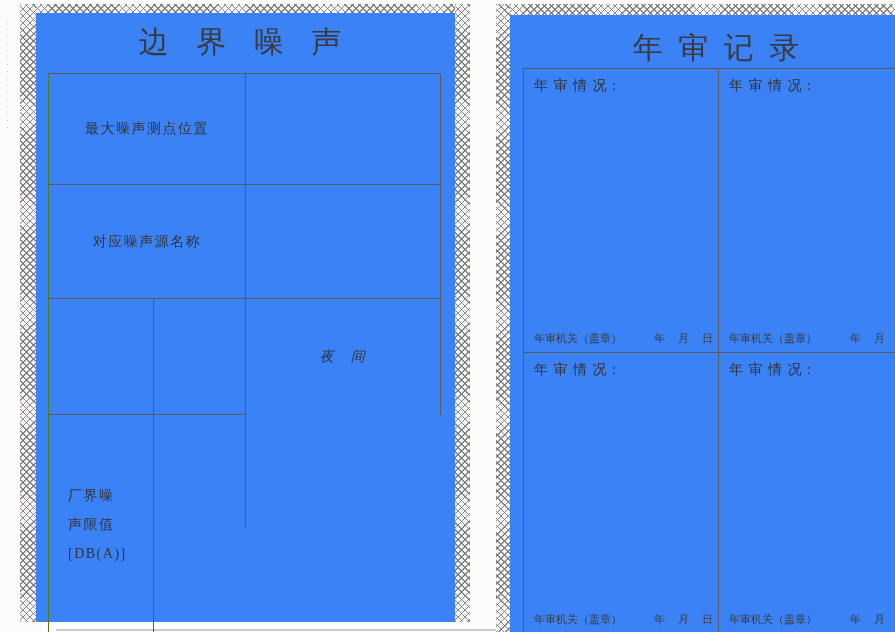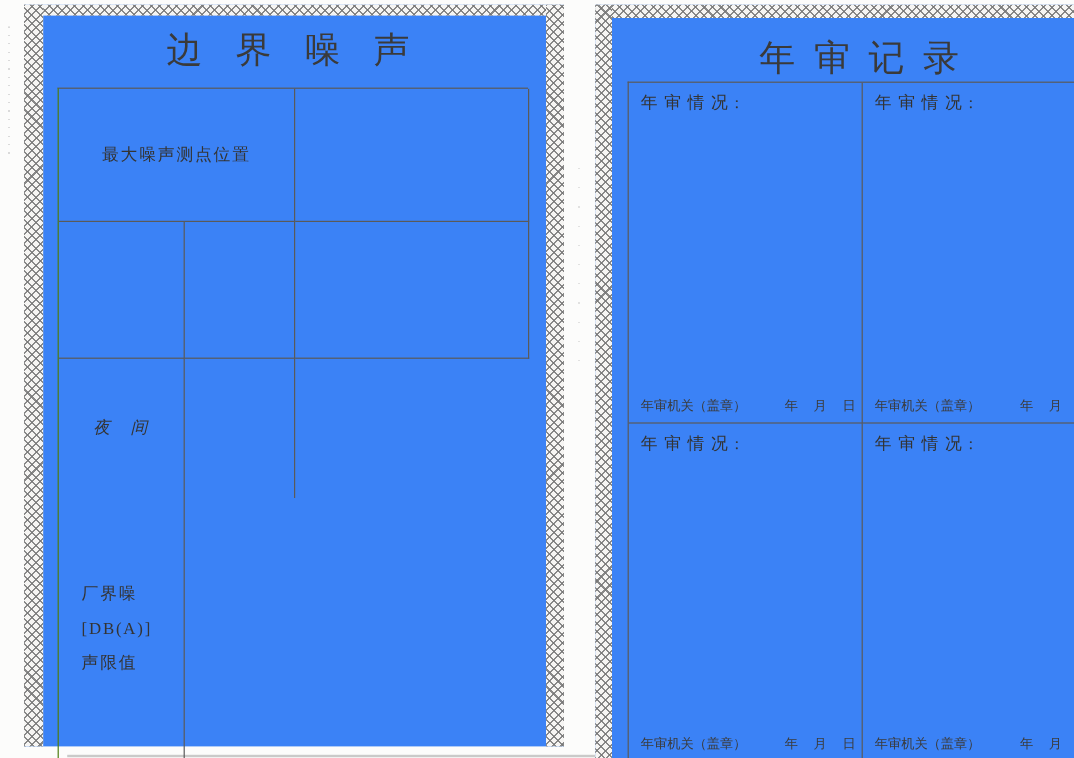--- a/index.html
+++ b/index.html
@@ -114,28 +114,29 @@
   <div class="zz zz-left"></div>
   <div class="zz zz-right"></div>
 
   <div class="page-title">边 界 噪 声</div>
 
   <div class="noise-table">
 
     <div class="cell lbl span2col">最大噪声测点位置</div>
     <div class="cell"></div>
 
+    <div class="cell lbl span2col">对应噪声源名称</div>
     <div class="cell"></div>
 
     <div class="cell"></div>
 
     <div class="cell limit-label">
       <span>厂界噪</span>
+      <span>声限值</span>
       <span>[DB(A)]</span>
-      <span>声限值</span>
     </div>
     <div class="cell"></div>
     <div class="cell lbl no-b">夜　间</div>
     <div class="cell no-b"></div>
   </div>
 </div>
 
 <div class="page page-right">
   <div class="zz zz-top"></div>
   <div class="zz zz-left"></div>

